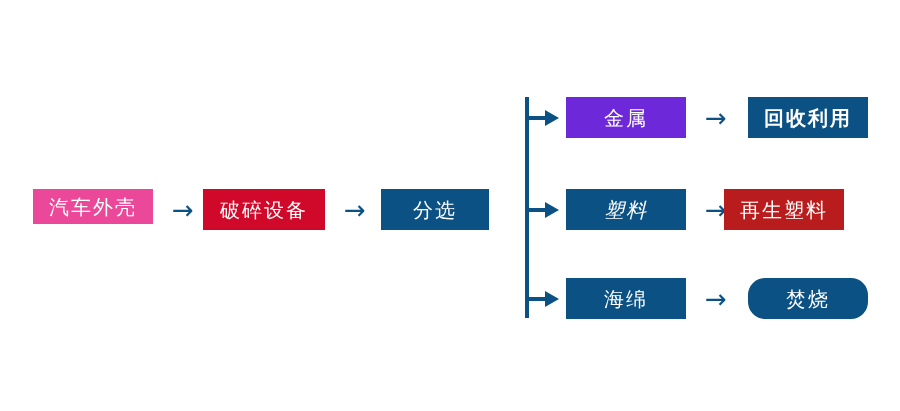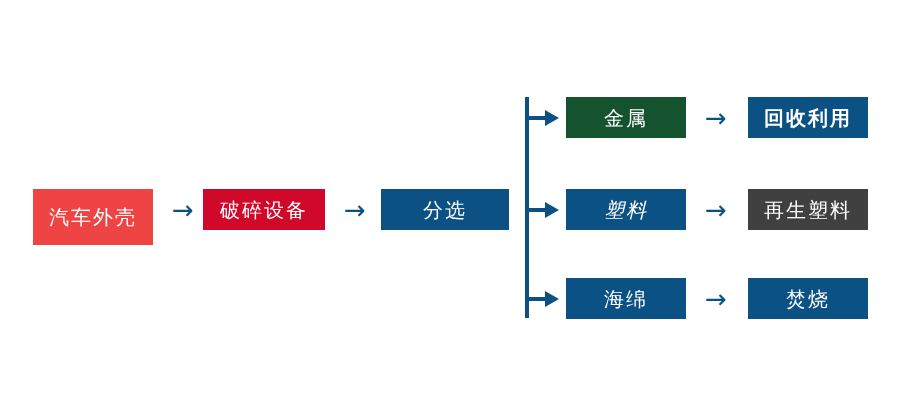--- a/index.html
+++ b/index.html
@@ -83,58 +83,58 @@
   
   .branch-arrow .head {
     border-left-color: #0b5183;
   }
 </style>
 </head>
 <body>
 
 <div id="canvas" style="background: rgb(255, 255, 255);">
 
-  <div class="node blue" style="left: 33px; top: 189px; width: 120px; height: 56px; background: #ef4444; color: rgb(255, 255, 255);">汽车外壳</div>
+  <div class="node blue" style="left: 33px; top: 189px; width: 120px; height: 35px; background: #ec4899; color: rgb(255, 255, 255);">汽车外壳</div>
 
   <div class="arrow" style="left: 165px; top: 189px; width: 36px; height: 41px; color: rgb(11, 81, 131);">→</div>
 
   <div class="node red" style="left: 203px; top: 189px; width: 122px; height: 41px; background: rgb(208, 9, 42); color: rgb(255, 255, 255); text-align: center;">破碎设备</div>
 
   <div class="arrow" style="left: 337px; top: 189px; width: 36px; height: 41px; color: rgb(11, 81, 131);">→</div>
 
-  <div class="node blue" style="left: 381px; top: 189px; width: 128px; height: 41px; background: rgb(11, 81, 131); color: rgb(255, 255, 255);">分选</div>
+  <div class="node blue" style="left: 381px; top: 189px; width: 108px; height: 41px; background: rgb(11, 81, 131); color: rgb(255, 255, 255);">分选</div>
 
   <div class="bus-line" style="left: 525px; top: 97px; width: 4px; height: 221px; background: rgb(11, 81, 131);"></div>
 
   <div class="branch-arrow" style="left:529px; top:106px;">
     <div class="shaft" style="background: rgb(11, 81, 131);"></div>
     <div class="head" style="border-left-color: rgb(11, 81, 131);"></div>
   </div>
 
-  <div class="node blue" style="left: 566px; top: 97px; width: 120px; height: 41px; background: #14532d; color: rgb(255, 255, 255);">金属</div>
+  <div class="node blue" style="left: 566px; top: 97px; width: 120px; height: 41px; background: #6d28d9; color: rgb(255, 255, 255);">金属</div>
 
   <div class="arrow" style="left: 698px; top: 97px; width: 36px; height: 41px; color: rgb(11, 81, 131);">→</div>
 
   <div class="node blue" style="left: 748px; top: 97px; width: 120px; height: 41px; background: rgb(11, 81, 131); color: rgb(255, 255, 255); font-weight: bold;">回收利用</div>
 
   <div class="branch-arrow" style="left:529px; top:198px;">
     <div class="shaft" style="background: rgb(11, 81, 131);"></div>
     <div class="head" style="border-left-color: rgb(11, 81, 131);"></div>
   </div>
 
   <div class="node blue" style="left: 566px; top: 189px; width: 120px; height: 41px; background: rgb(11, 81, 131); color: rgb(255, 255, 255); font-style: italic;">塑料</div>
 
   <div class="arrow" style="left: 698px; top: 189px; width: 36px; height: 41px; color: rgb(11, 81, 131);">→</div>
 
-  <div class="node blue" style="left: 748px; top: 189px; width: 120px; height: 41px; background: #404040; color: rgb(255, 255, 255);">再生塑料</div>
+  <div class="node blue" style="left: 724px; top: 189px; width: 120px; height: 41px; background: #b91c1c; color: rgb(255, 255, 255);">再生塑料</div>
 
   <div class="branch-arrow" style="left:529px; top:287px;">
     <div class="shaft" style="background: rgb(11, 81, 131);"></div>
     <div class="head" style="border-left-color: rgb(11, 81, 131);"></div>
   </div>
 
   <div class="node blue" style="left: 566px; top: 278px; width: 120px; height: 41px; background: rgb(11, 81, 131); color: rgb(255, 255, 255);">海绵</div>
 
   <div class="arrow" style="left: 698px; top: 278px; width: 36px; height: 41px; color: rgb(11, 81, 131);">→</div>
 
-  <div class="node blue" style="left: 748px; top: 278px; width: 120px; height: 41px; background: rgb(11, 81, 131); color: rgb(255, 255, 255);">焚烧</div>
+  <div class="node blue" style="left: 748px; top: 278px; width: 120px; height: 41px; background: rgb(11, 81, 131); color: rgb(255, 255, 255); border-radius: 17px;">焚烧</div>
 
 </div>
 
 </body></html>

